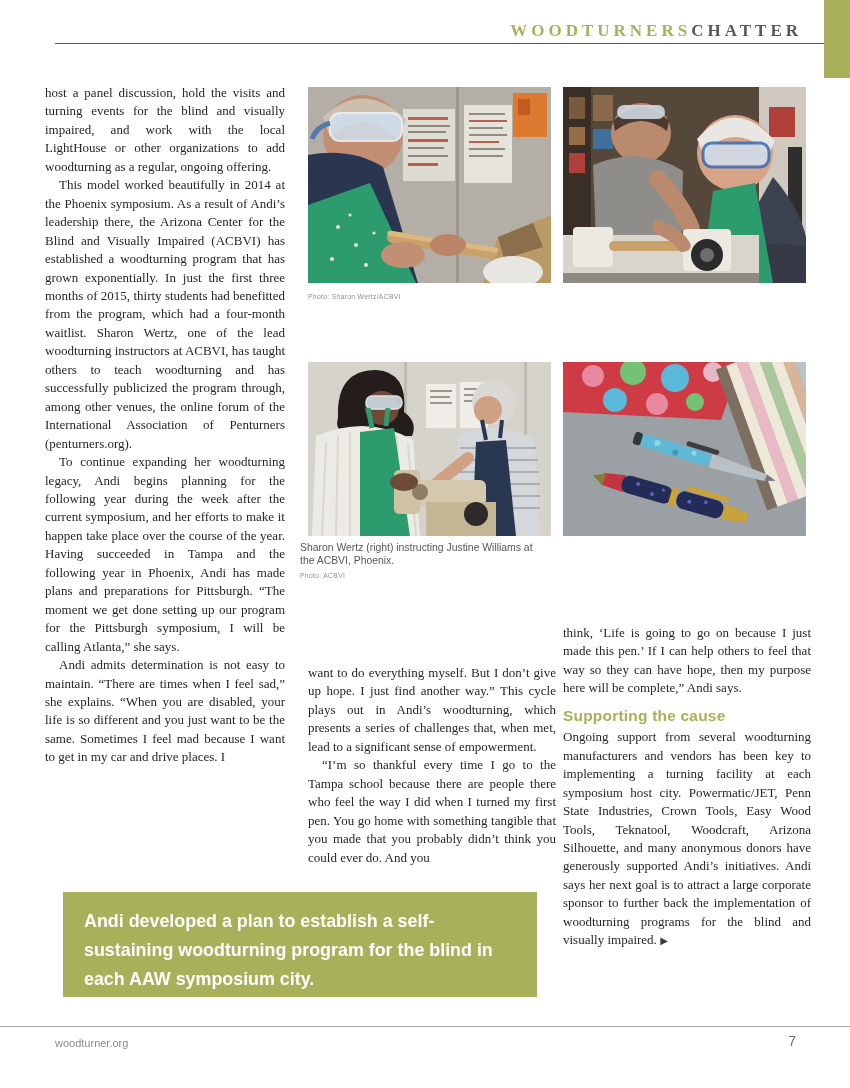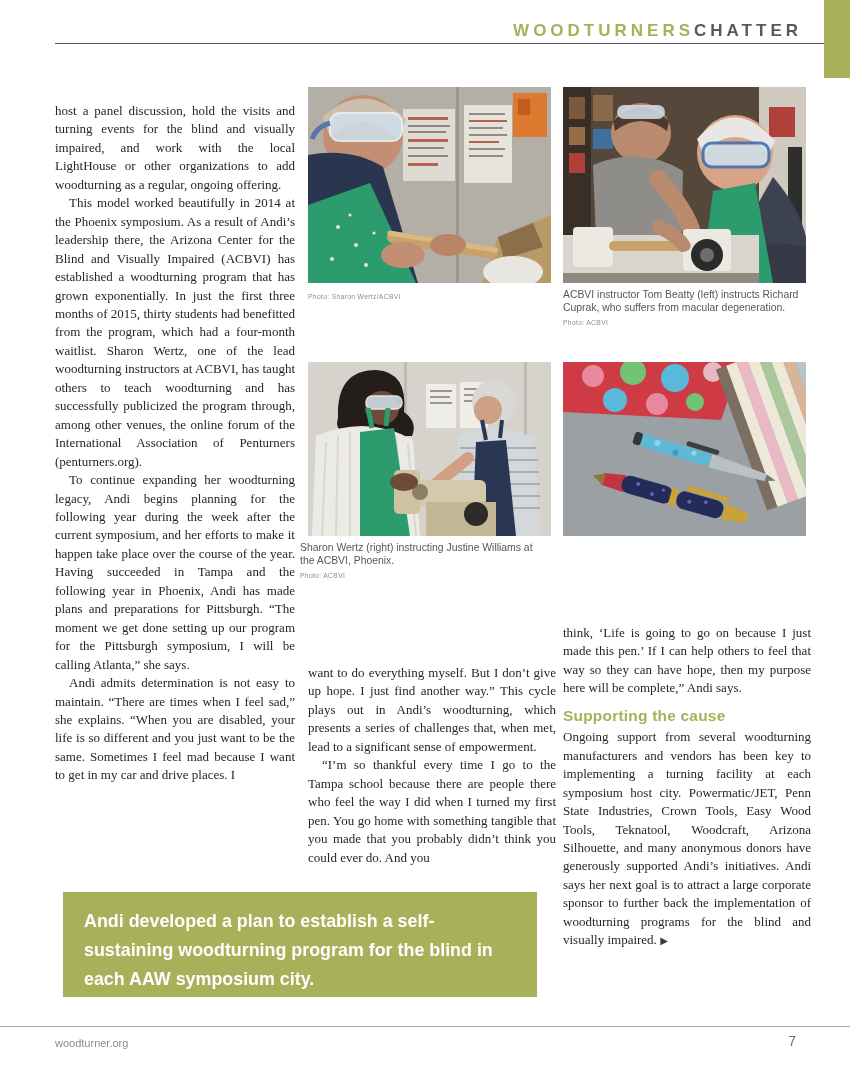--- a/index.html
+++ b/index.html
@@ -11,35 +11,35 @@
   }
   html,body{margin:0;padding:0;background:#e8e8e8;}
   .page{
     position:relative;width:850px;height:1088px;margin:0 auto;
     background:#ffffff;overflow:hidden;
     font-family:"Liberation Serif",serif;
   }
   
   .masthead{
     position:absolute;top:21px;right:48px;
-    font-family:Liberation Sans, sans-serif;font-weight:bold;
+    font-family:Liberation Serif, serif;font-weight:bold;
     font-size:17px;letter-spacing:4px;white-space:nowrap;
   }
   .masthead .m-olive{color:var(--olive);}
   .masthead .m-gray{color:var(--head-gray);}
   .header-rule{position:absolute;top:43px;left:55px;width:769px;height:1px;background:#5a5a5c;}
   .corner-bar{position:absolute;top:0;left:824px;width:26px;height:78px;background:var(--olive);}
   
   .col{
     position:absolute;text-align:justify;
     font-size:13px;line-height:18.45px;color:var(--ink);
   }
   .col p{margin:0;hyphens:auto;}
   .col p.ind{text-indent:14px;}
-  #col-left{left:55px;top:84px;width:240px;height:802px;overflow:hidden;margin-top:18px;}
+  #col-left{left:45px;top:84px;width:240px;height:802px;overflow:hidden;}
   #col-middle{left:308px;top:624px;width:248px;margin-top:40px;}
   #col-right{left:563px;top:624px;width:248px;}
   .section-heading{
     font-family:"Liberation Sans",sans-serif;font-weight:bold;
     font-size:15.5px;color:var(--olive);margin:9px 0 3px;text-align:left;
     letter-spacing:0.2px;
   }
   .cont{color:#3a3a3a;font-size:10px;}
   
   .photo{position:absolute;overflow:hidden;background:#cccccc;}
@@ -175,24 +175,20 @@
       <circle cx="144" cy="168" r="7" fill="#6e6e6e"></circle>
       <rect x="46" y="154" width="82" height="10" rx="5" fill="#c9a26b"></rect>
       <path d="M96,140 Q116,150 120,158" stroke="#b98a6d" stroke-width="14" fill="none" stroke-linecap="round"></path>
       <rect x="0" y="186" width="196" height="10" fill="#8f8a80"></rect>
     </svg>
   </div>
 
   <div class="caption" id="caption-1">
     <div class="credit">Photo: Sharon Wertz/ACBVI</div>
   </div>
-  <div class="caption" id="caption-2">
-    <div>ACBVI instructor Tom Beatty (left) instructs Richard Cuprak, who suffers from macular degeneration.</div>
-    <div class="credit">Photo: ACBVI</div>
-  </div>
 
   <div class="photo" id="photo-3">
     <svg width="243" height="174" viewBox="0 0 243 174">
       <rect width="243" height="174" fill="#d6d3cc"></rect>
       <rect x="96" y="0" width="3" height="174" fill="#bfbcb4"></rect>
       <rect x="216" y="0" width="3" height="174" fill="#bfbcb4"></rect>
       <rect x="118" y="22" width="30" height="44" fill="#efede8"></rect>
       <rect x="122" y="28" width="22" height="2" fill="#9a968e"></rect>
       <rect x="122" y="34" width="20" height="2" fill="#9a968e"></rect>
       <rect x="122" y="40" width="22" height="2" fill="#9a968e"></rect>

